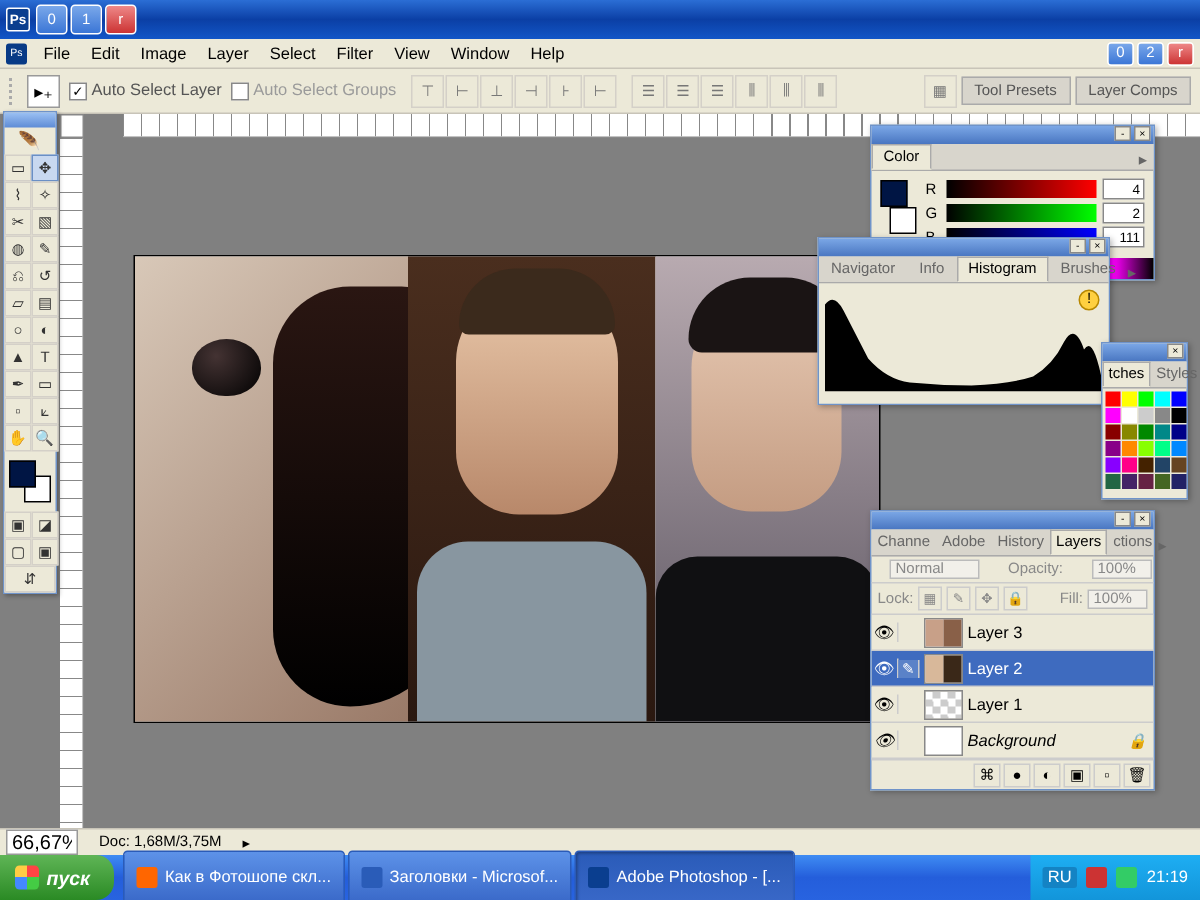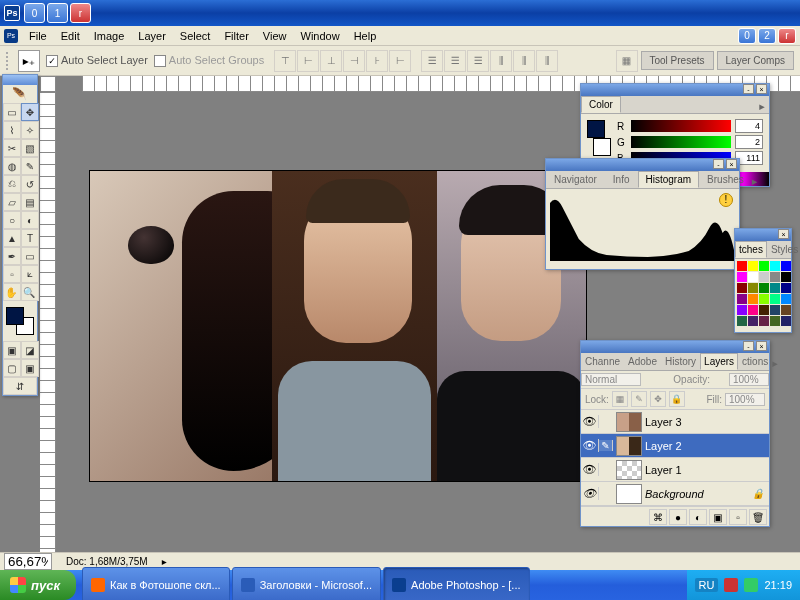--- a/index.html
+++ b/index.html
@@ -100,21 +100,21 @@
 .histo-svg { width:100%; height:68px; background:#ece9d8;}
 .histo-warn { position:absolute; top:4px; right:6px; width:14px;height:14px; background:#ffd040; border-radius:50%; border:1px solid #b88800;font-size:10px;text-align:center;line-height:12px;}
 
 
 .swatch-panel { top: 228px; right: 8px; width: 58px; height:105px;}
 .swatch-grid { display:grid; grid-template-columns:repeat(5,10px); gap:1px; padding:2px;}
 .sw { width:10px;height:10px;}
 
 
 .layers-panel { top: 340px; right: 30px; width: 190px; }
-.layers-opt { display:flex; align-items:center; padding:2px 0; gap:19px; color:#888; font-size:10px; border-bottom:1px solid #ccc;}
+.layers-opt { display:flex; align-items:center; padding:2px 12px; gap:19px; color:#888; font-size:10px; border-bottom:1px solid #ccc;}
 .layers-opt .sel { border:1px solid #bbb; padding:0 3px; flex:0 0 60px; background:#f2f0ea;}
 .layers-lock { display:flex; align-items:center; padding:2px 4px; gap:3px; font-size:10px; border-bottom:1px solid #ccc; color:#888;}
 .lock-btn{width:16px;height:16px;border:1px solid #ccc;background:#ece9d8;font-size:9px;display:flex;align-items:center;justify-content:center;}
 .layer-list { max-height:110px; overflow:auto;}
 .layer-row { display:flex; align-items:center; height:24px; border-bottom:1px solid #ccc; background:#ece9d8;}
 .layer-row.sel { background:#3e6bbf; color:#fff;}
 .eye{width:18px;text-align:center;border-right:1px solid #ccc;font-size:11px;}
 .link{width:14px;border-right:1px solid #ccc;}
 .thumb{width:26px;height:20px;margin:0 3px;background:#fff;border:1px solid #888;display:flex;}
 .thumb.chk{background:repeating-conic-gradient(#ccc 0 25%,#fff 0 50%) 0 0/10px 10px;}

